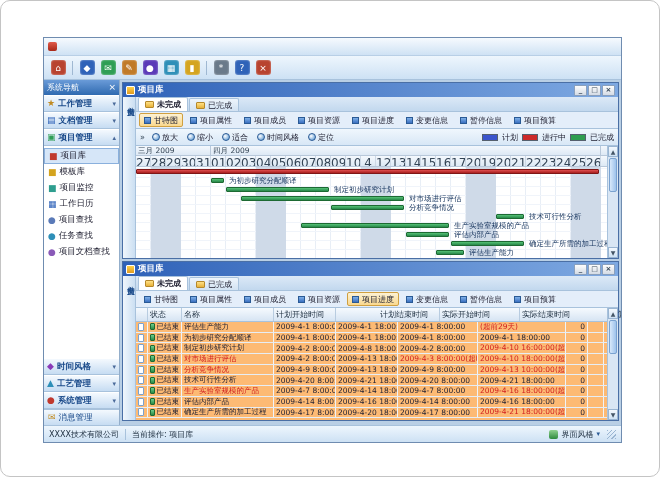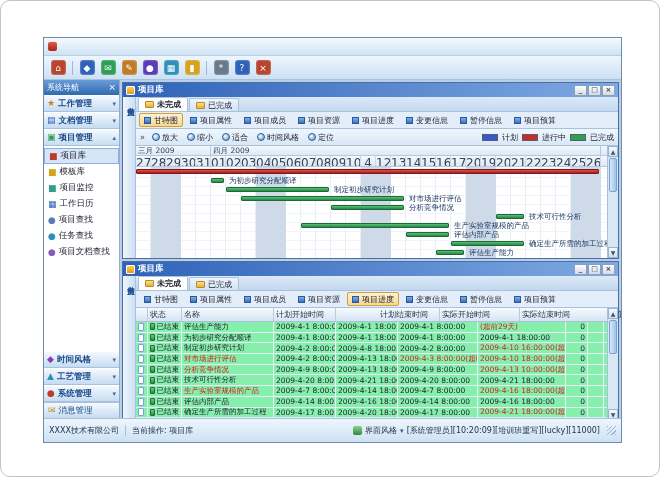--- a/index.html
+++ b/index.html
@@ -106,34 +106,34 @@
   .wkend { position: absolute; top: 0; bottom: 0; background: #cfdae8; }
   .bar { position: absolute; height: 5px; border-radius: 1px; }
   .bar.task { background: linear-gradient(#55c276,#28874a); border: 1px solid #1d6a33; }
   .bar.summary { background: linear-gradient(#e05050,#a81e1e); border: 1px solid #7e1616; }
   .bar-label { position: absolute; font-size: 7.5px; color: #15335c; white-space: nowrap; }
   .gvscroll { width: 11px; flex: none; background: #d9e6f4; border-left: 1px solid #a8c2dc; display: flex; flex-direction: column; }
   .scr-btn { height: 11px; flex: none; background: linear-gradient(#f4f9fe,#cfe2f4); border: 1px solid #9ab5d2; font-size: 6px; color: #456; text-align: center; line-height: 9px; }
   .scr-thumb { height: 34px; flex: none; background: linear-gradient(90deg,#d8e8fa,#9ec3ec); border: 1px solid #7aa2d0; border-radius: 2px; margin: 1px; }
   .scr-sp { flex: 1; }
   
-  .tblwrap { flex: 1; display: flex; min-height: 0; background: #86efac; }
+  .tblwrap { flex: 1; display: flex; min-height: 0; background: #fdba74; }
   .tbl { flex: 1; min-width: 0; display: flex; flex-direction: column; }
   .tbl-head { height: 14px; flex: none; display: flex; background: linear-gradient(#f6fafe,#d6e4f3);
     border-bottom: 1px solid #a8c2dc; font-size: 8px; color: #234; }
   .th { flex: none; border-right: 1px solid #b8cce0; padding: 0 2px; display: flex; align-items: center; white-space: nowrap; overflow: hidden; }
   .tbl-rows { flex: 1; overflow: hidden; }
   .tbl-row { height: 10.7px; display: flex; border-bottom: 1px solid #e6edf5; font-size: 7.5px; }
   .td { flex: none; border-right: 1px solid #eef3f9; padding: 0 2px; display: flex; align-items: center; gap: 2px; white-space: nowrap; overflow: hidden; }
   .td.red { color: #d02020; }
   .td.budget { justify-content: flex-end; }
   .doc-ico { width: 6px; height: 8px; background: #fff; border: 1px solid #7aa2d0; border-radius: 1px; }
   .status-ico { width: 7px; height: 7px; background: linear-gradient(#6fcf8f,#2a8a45); border: 1px solid #1d6a33; border-radius: 1px; }
   
-  .statusbar { height: 24px; flex: none; background: linear-gradient(#eef6fd,#cde1f4);
+  .statusbar { height: 17px; flex: none; background: linear-gradient(#eef6fd,#cde1f4);
     border-top: 1px solid #a8c2dc; display: flex; align-items: center; gap: 6px;
     padding: 0 5px; font-size: 8px; color: #234; }
   .st-sep { width: 1px; height: 11px; background: #a8c2dc; }
   .st-right { margin-left: auto; display: flex; align-items: center; gap: 3px; }
   .st-ico2 { width: 9px; height: 9px; background: linear-gradient(#8fd08f,#2e8a3e); border-radius: 2px; }
   .st-chev { font-size: 7px; color: #2a5a95; }
   .grip { width: 9px; height: 9px; margin-left: 4px;
     background: repeating-linear-gradient(135deg,#9ab5d2 0 1px,transparent 1px 3px); }
 </style>
 </head>
@@ -660,19 +660,18 @@
     </div>
 
     <div class="statusbar">
       <span>XXXX技术有限公司</span>
       <span class="st-sep"></span>
       <span>当前操作: 项目库</span>
       <span class="st-right">
         <span class="st-ico2"></span>
         <span>界面风格</span>
         <span class="st-chev">▾</span>
-        <span>[系统管理员][10:20:09][培训班重写][lucky][11000]</span>
         <span class="grip"></span>
       </span>
     </div>
 
   </div>
 </div>
 
 </body></html>

